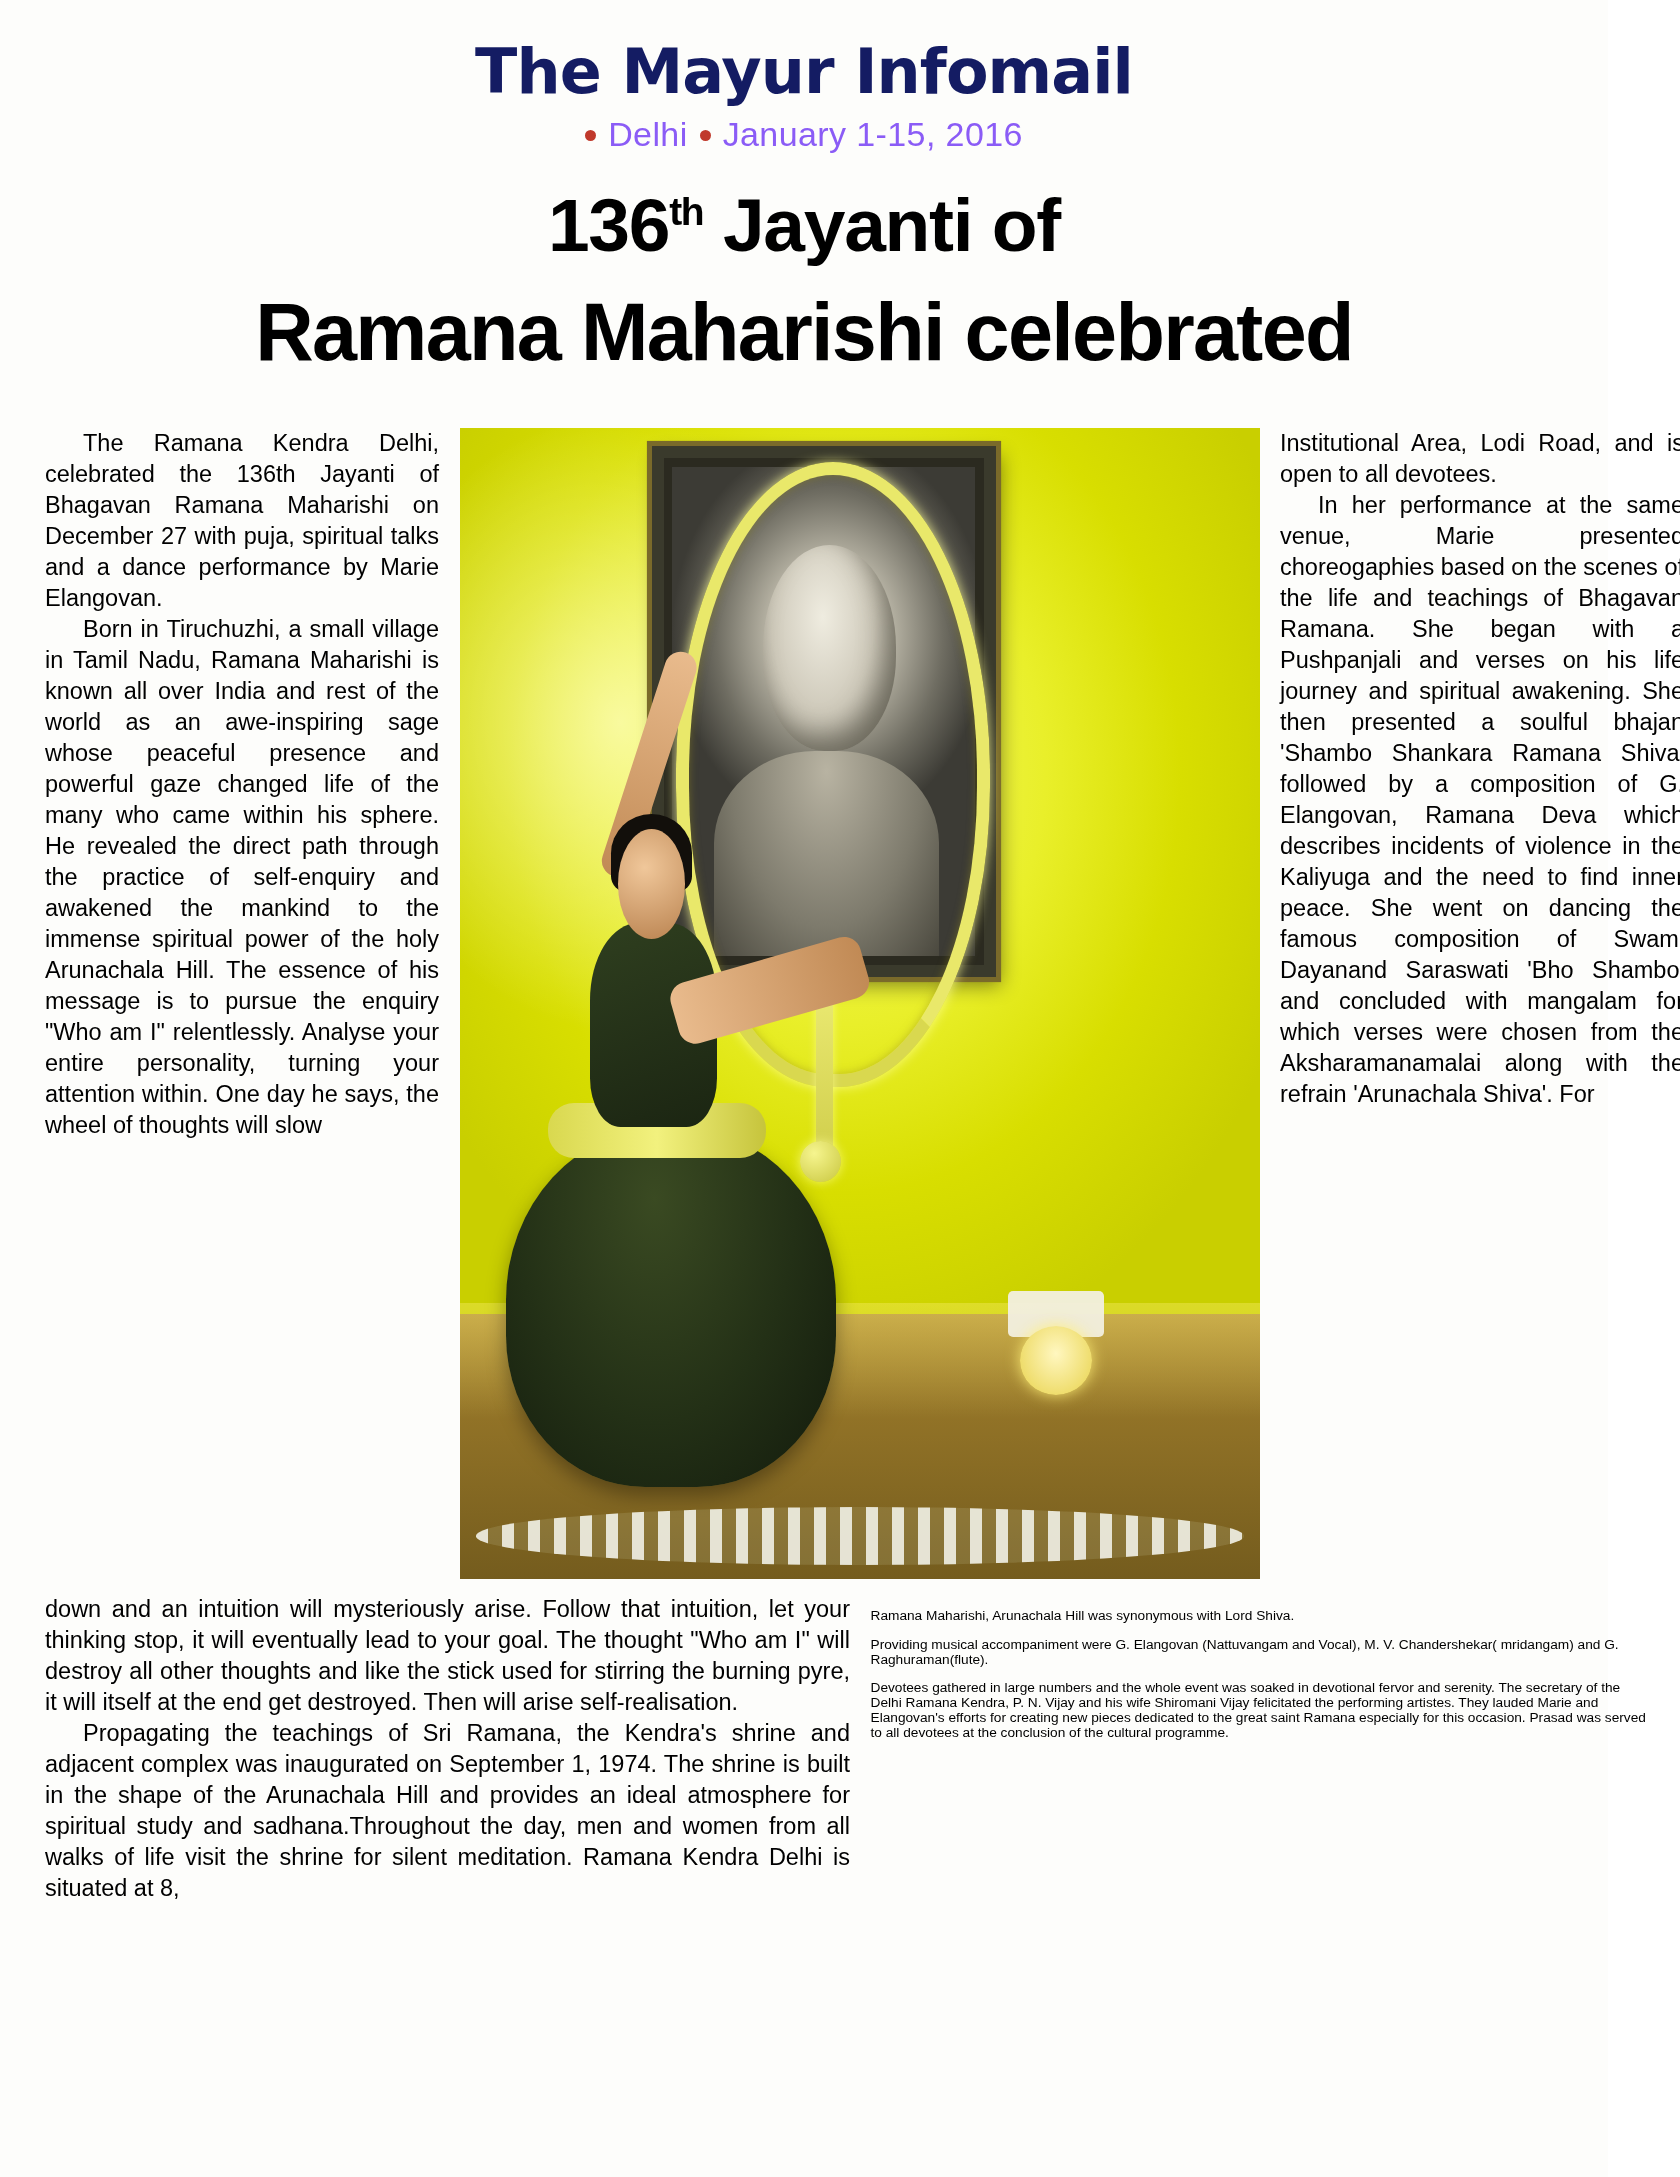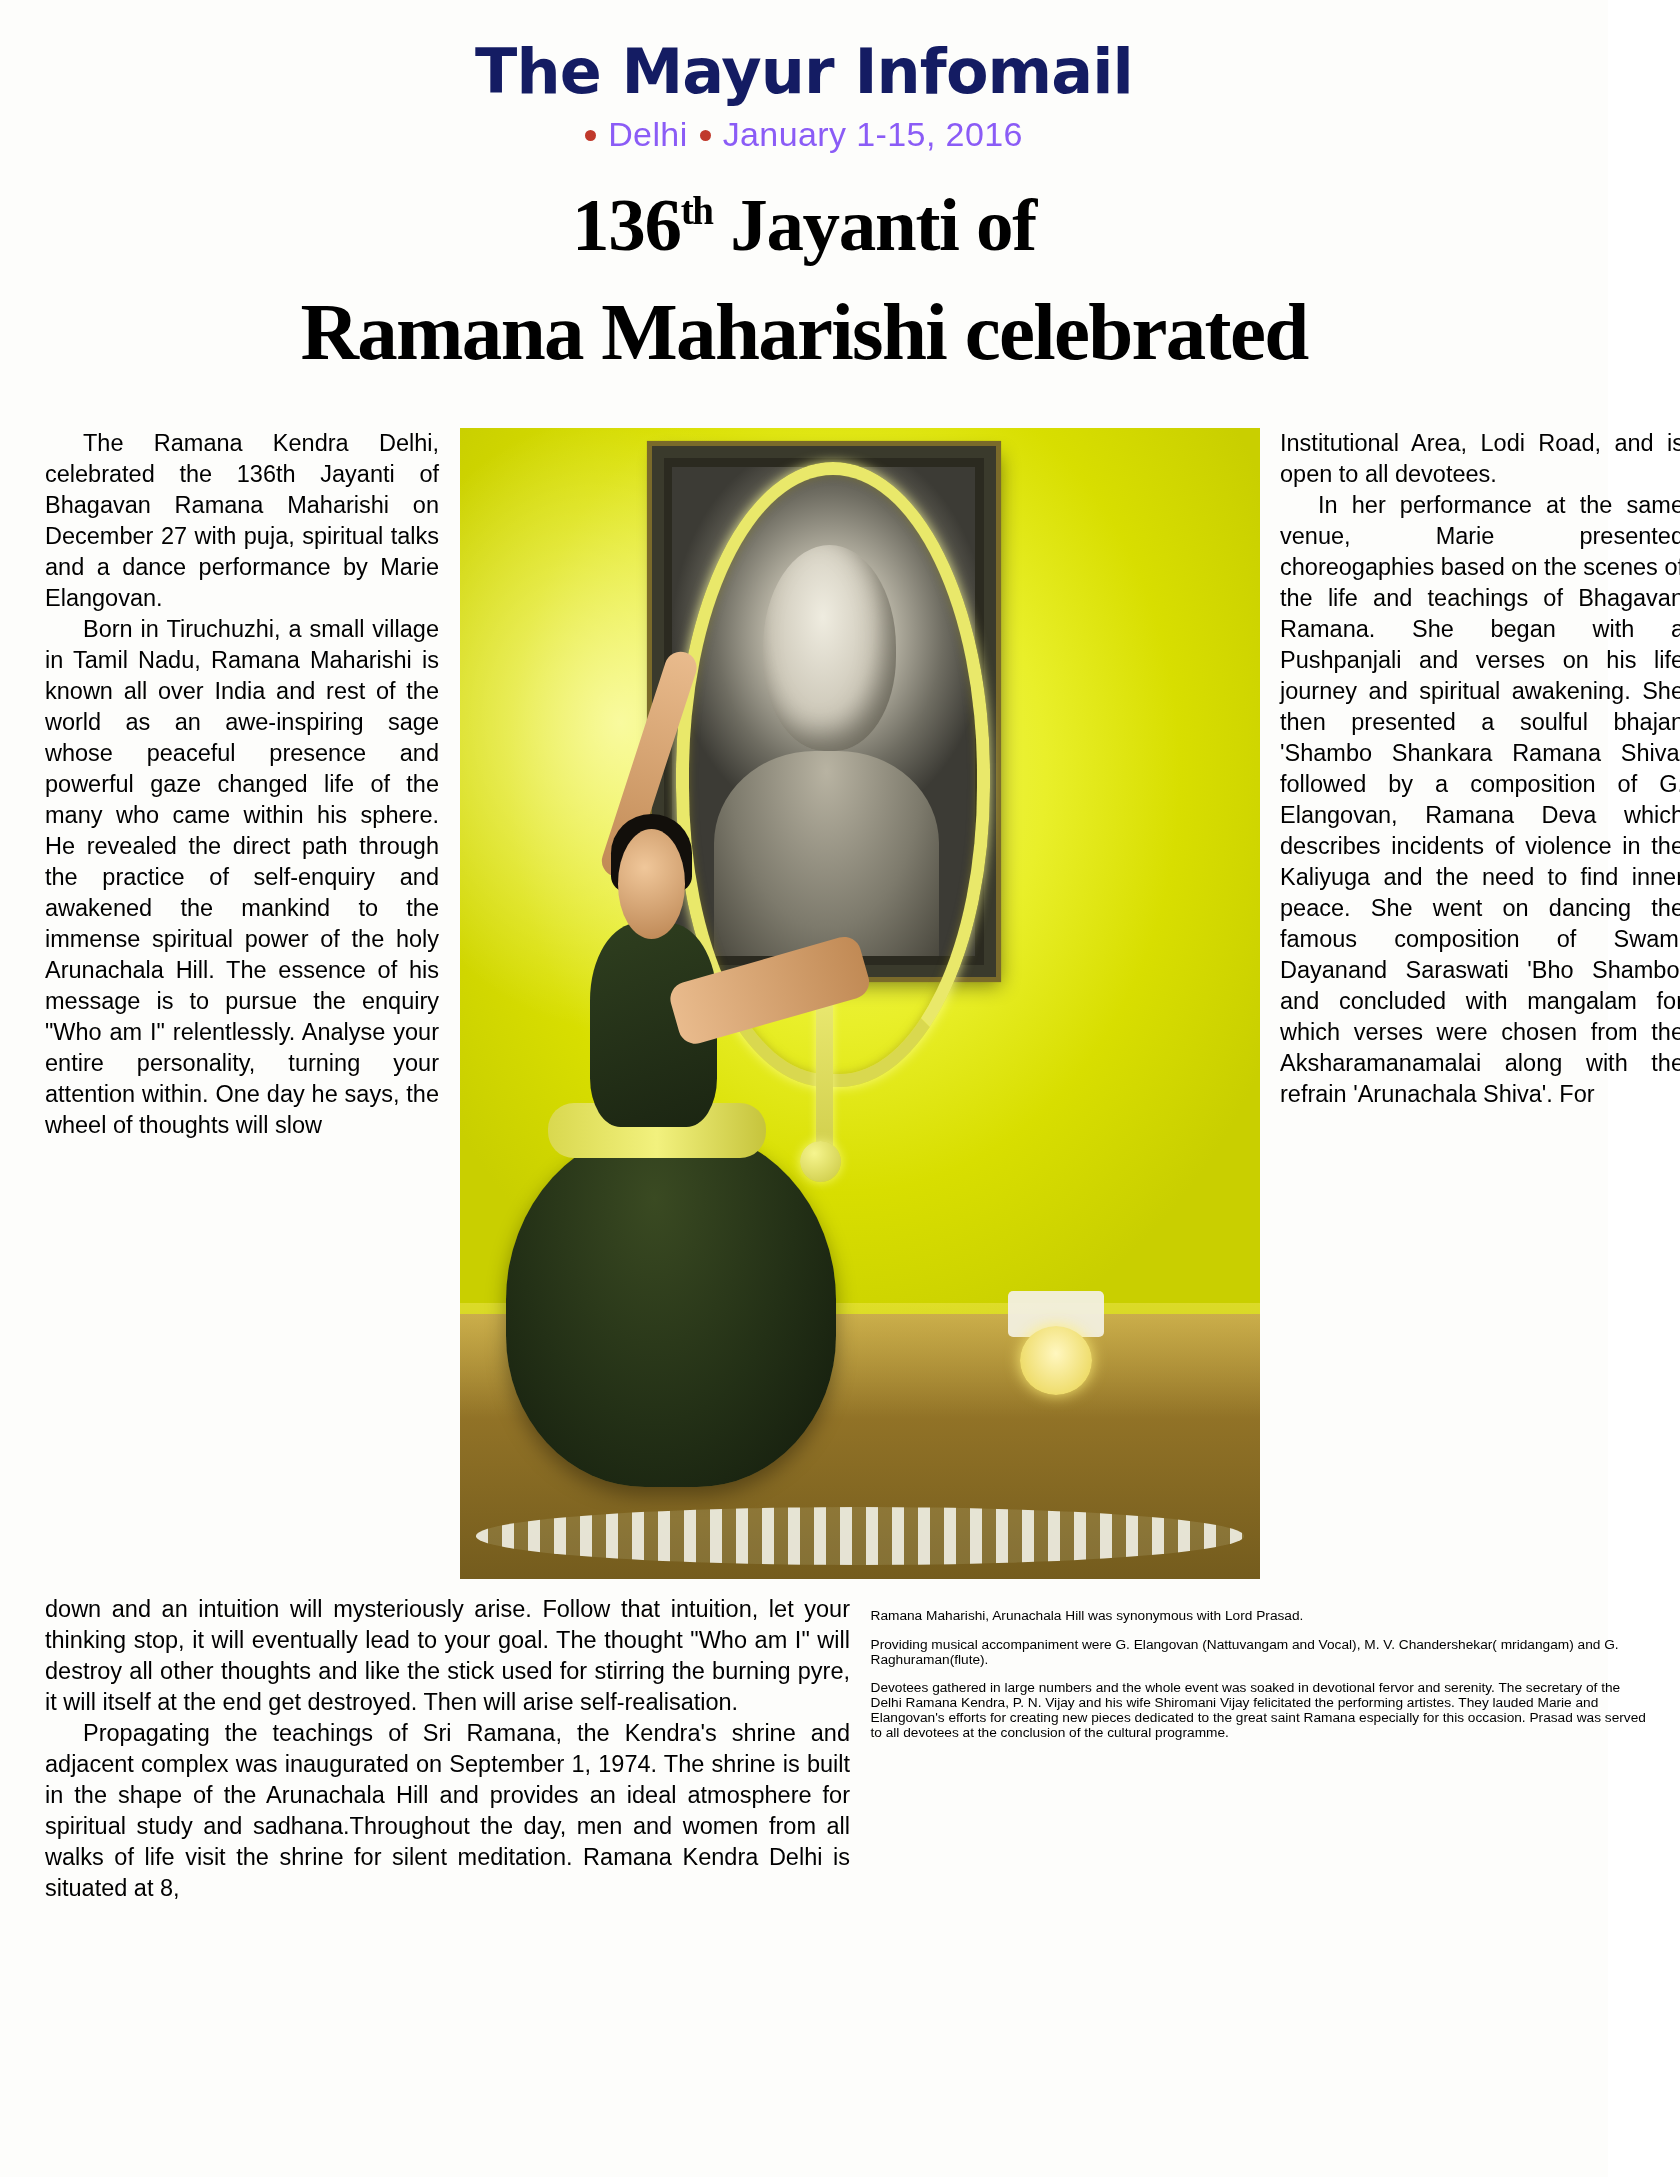--- a/index.html
+++ b/index.html
@@ -53,21 +53,21 @@
     border-radius: 50%;
     background: #c0392b;
     position: relative;
     top: 1.7px;
   }
 
   
   .headline {
     text-align: center;
     margin-top: 29px;
-    font-family: Liberation Serif, serif;
+    font-family: Liberation Sans, sans-serif;
     font-weight: bold;
     font-size: 75px;
     line-height: 1.12;
     letter-spacing: -1.3px;
     color: #000;
   }
   .headline sup {
     font-size: 39px;
     vertical-align: super;
     line-height: 0;
@@ -397,21 +397,21 @@
     </div>
 
     <div class="spacer-6"></div>
 
     <div class="mid-row">
       <div class="wide-col">
         <p>down and an intuition will mysteriously arise. Follow that intuition, let your thinking stop, it will eventually lead to your goal. The thought "Who am I" will destroy all other thoughts and like the stick used for stirring the burning pyre, it will itself at the end get destroyed. Then will arise self-realisation.</p>
         <p class="indent">Propagating the teachings of Sri Ramana, the Kendra's shrine and adjacent complex was inaugurated on September 1, 1974. The shrine is built in the shape of the Arunachala Hill and provides an ideal atmosphere for spiritual study and sadhana.Throughout the day, men and women from all walks of life visit the shrine for silent meditation. Ramana Kendra Delhi is situated at 8,</p>
       </div>
       <div class="wide-col-right">
-        <p>Ramana Maharishi, Arunachala Hill was synonymous with Lord Prasad.</p>
+        <p>Ramana Maharishi, Arunachala Hill was synonymous with Lord Shiva.</p>
         <p class="indent">Providing musical accompaniment were G. Elangovan (Nattuvangam and Vocal), M. V. Chandershekar( mridangam) and G. Raghuraman(flute).</p>
         <p class="indent">Devotees gathered in large numbers and the whole event was soaked in devotional fervor and serenity. The secretary of the Delhi Ramana Kendra, P. N. Vijay and his wife Shiromani Vijay felicitated the performing artistes. They lauded Marie and Elangovan's efforts for creating new pieces dedicated to the great saint Ramana especially for this occasion. Prasad was served to all devotees at the conclusion of the cultural programme.</p>
       </div>
     </div>
 
   </div>
 </div>
 
 
 </body></html>

